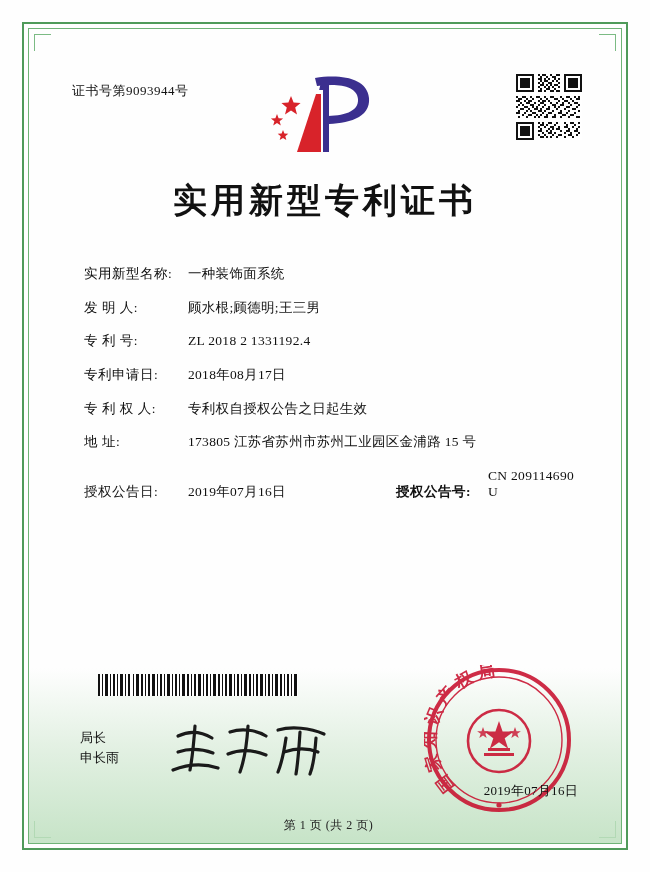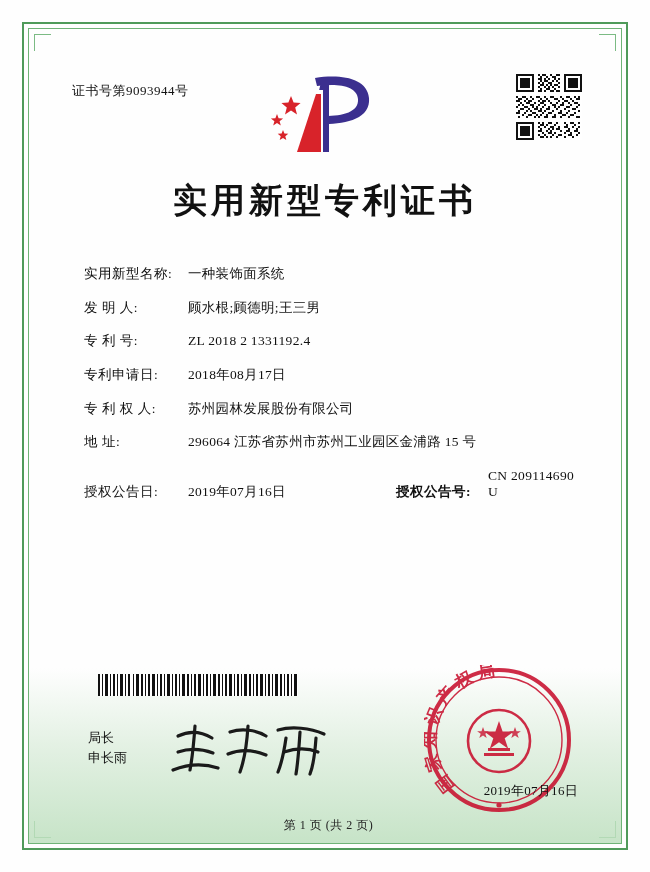--- a/index.html
+++ b/index.html
@@ -172,21 +172,21 @@
   .seal {
     position: absolute;
     right: 76px;
     top: 665px;
     width: 150px;
     height: 150px;
   }
 
   .signature-block {
     position: absolute;
-    left: 88px;
+    left: 80px;
     top: 728px;
     font-size: 13px;
     line-height: 1.55;
     color: #111;
   }
   .handwriting {
     position: absolute;
     left: 168px;
     top: 718px;
     width: 180px;
@@ -456,25 +456,25 @@
       <div class="field-row">
         <div class="field-label">专  利  号:</div>
         <div class="field-value">ZL 2018 2 1331192.4</div>
       </div>
       <div class="field-row">
         <div class="field-label">专利申请日:</div>
         <div class="field-value">2018年08月17日</div>
       </div>
       <div class="field-row">
         <div class="field-label">专 利 权 人:</div>
-        <div class="field-value">苏州园林发展股份有限公司</div>
+        <div class="field-value">专利权自授权公告之日起生效</div>
       </div>
       <div class="field-row">
         <div class="field-label">地      址:</div>
-        <div class="field-value">296064 江苏省苏州市苏州工业园区金浦路 15 号</div>
+        <div class="field-value">173805 江苏省苏州市苏州工业园区金浦路 15 号</div>
       </div>
       <div class="field-row double">
         <div class="field-label">授权公告日:</div>
         <div class="field-value">2019年07月16日</div>
         <div class="field-label2">授权公告号:</div>
         <div class="field-value2">CN 209114690 U</div>
       </div>
     </div>
 
 

